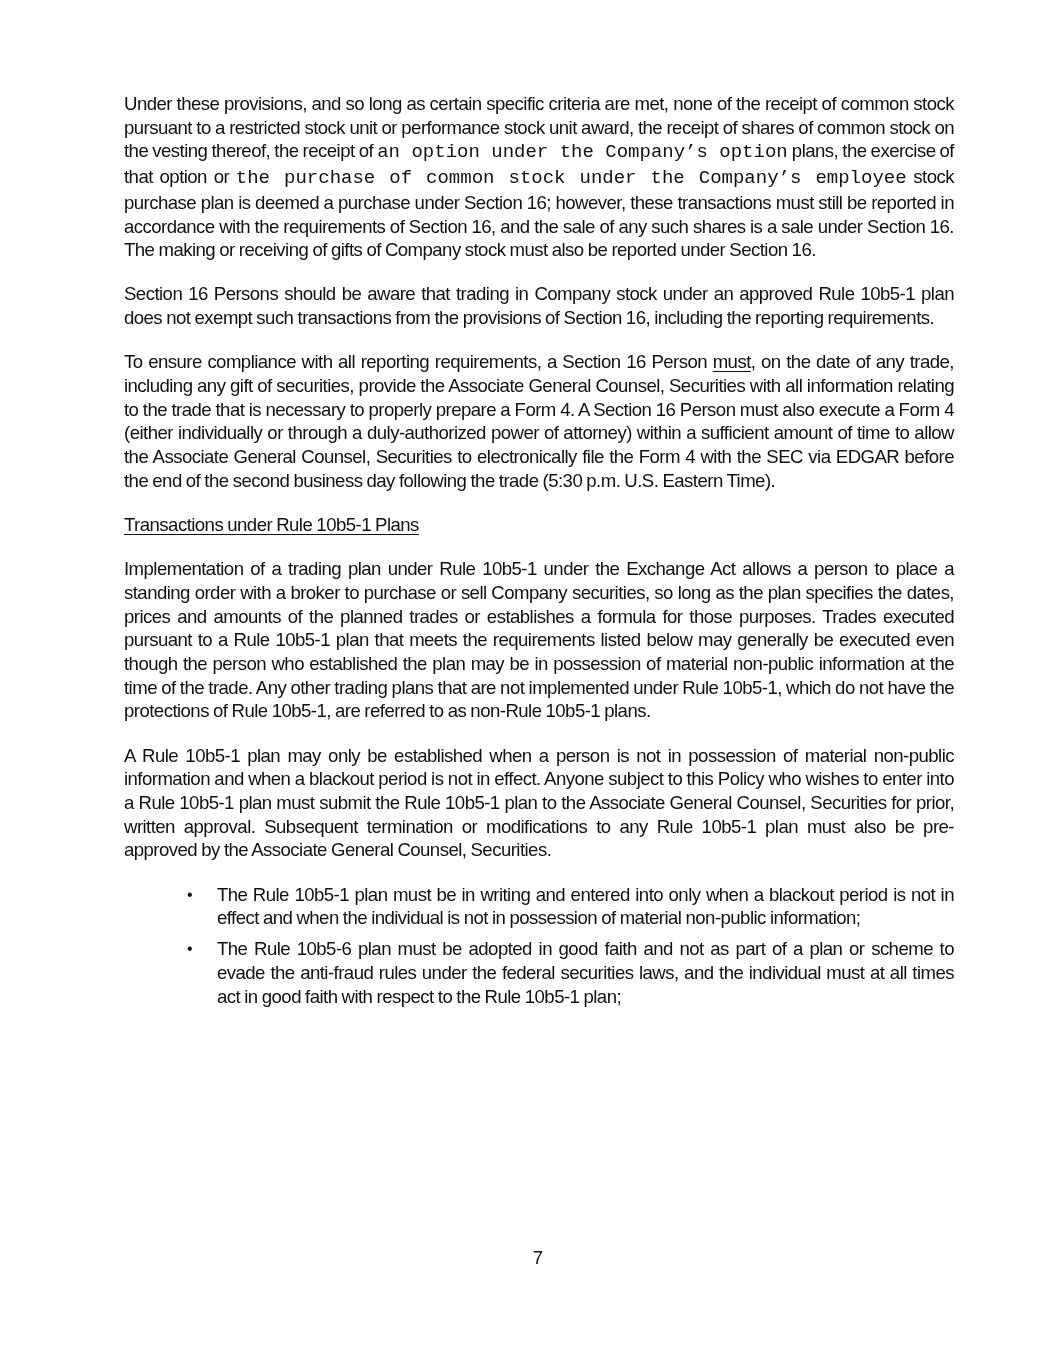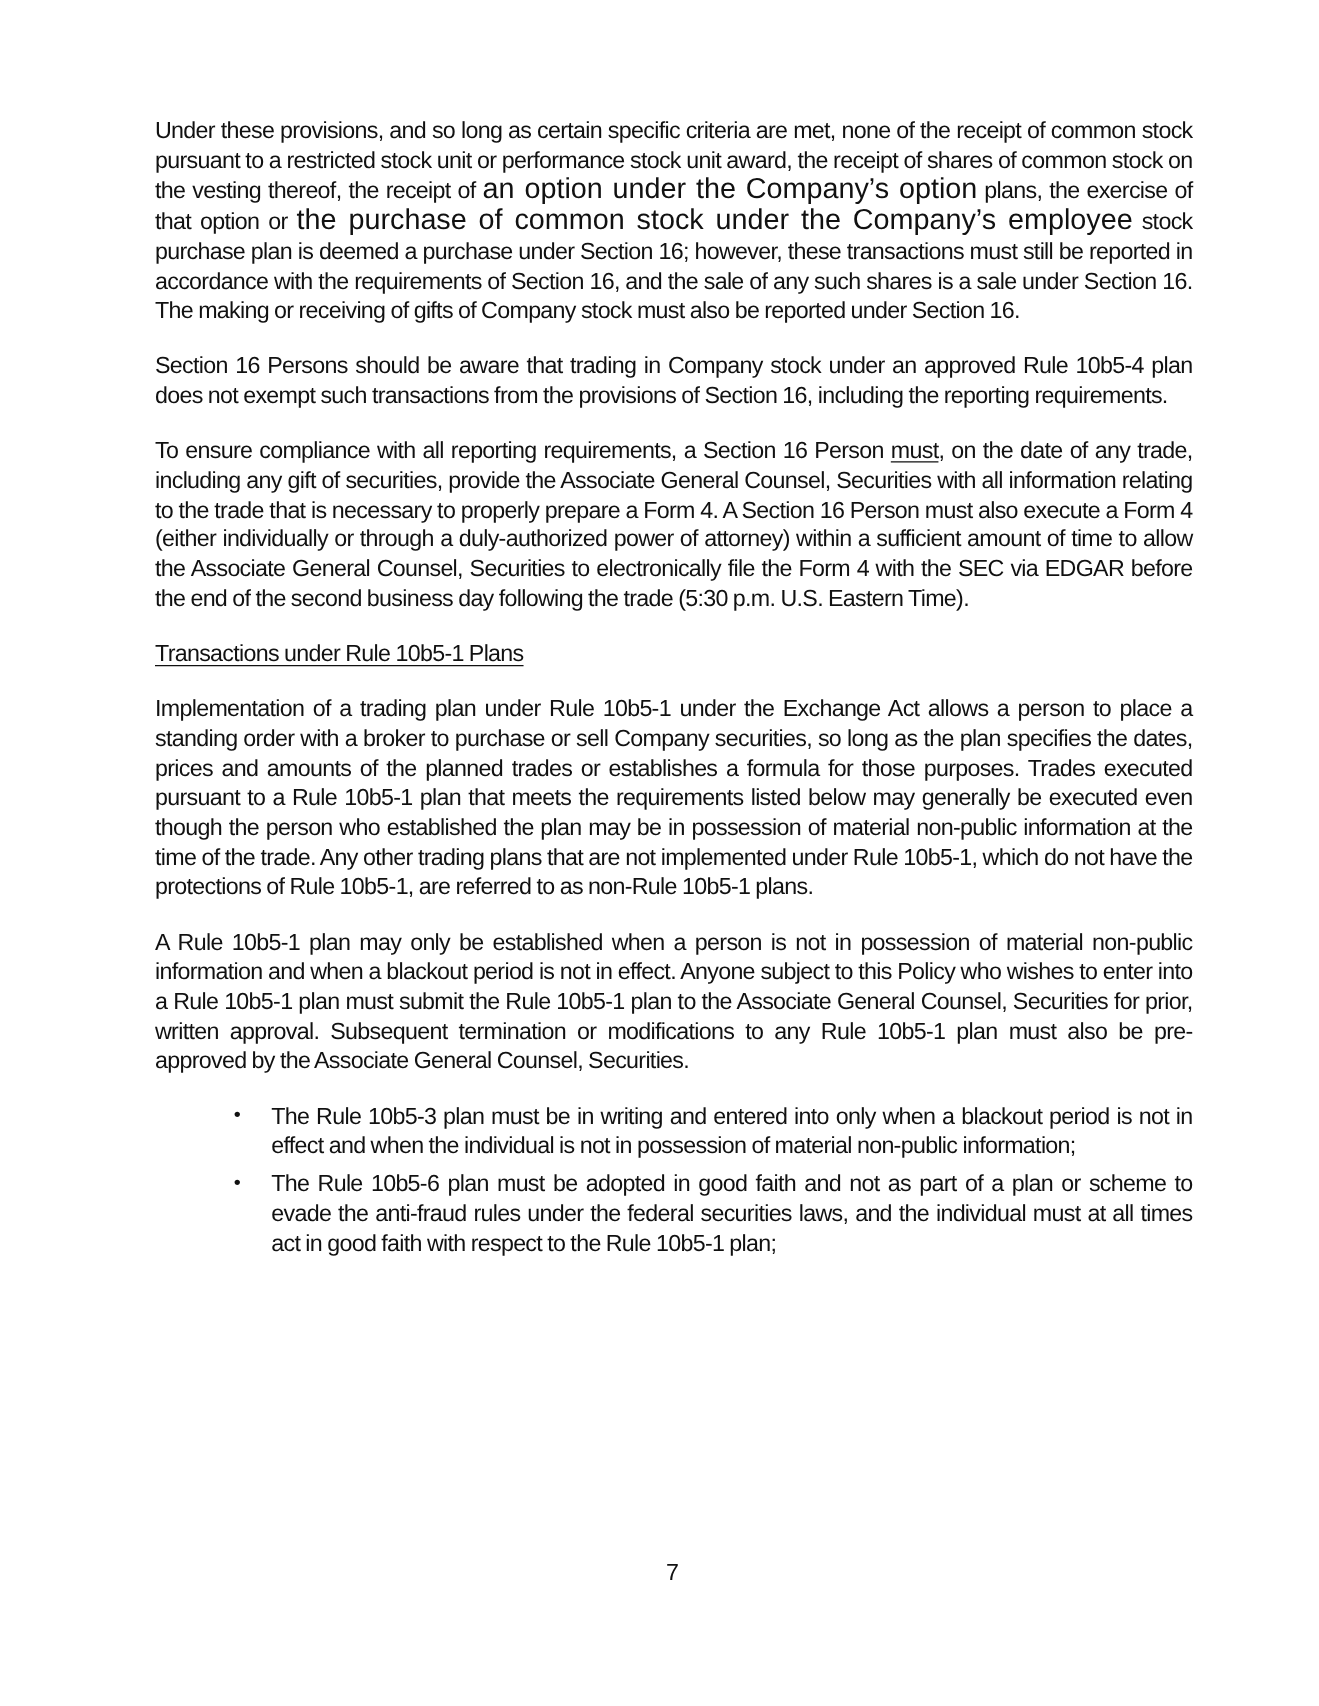--- a/index.html
+++ b/index.html
@@ -4,47 +4,47 @@
 <style>
   html, body { margin: 0; padding: 0; background: #ffffff; }
   body { width: 1055px; height: 1365px; position: relative; overflow: hidden; }
   .page {
     position: absolute; left: 124px; top: 92px; width: 830px;
     font-family: "Liberation Sans", sans-serif;
     font-size: 18.6px; line-height: 23.7px; color: #111111;
     letter-spacing: -0.55px; word-spacing: -0.5px;
   }
   .p { margin: 0 0 20.5px 0; text-align: justify; }
-  .serif { font-family: Liberation Sans, sans-serif; font-size: 23px; letter-spacing: 0; word-spacing: 0; }
+  .serif { font-family: Liberation Mono, monospace; font-size: 19px; letter-spacing: 0; word-spacing: 0; }
   .u { text-decoration: underline; text-underline-offset: 3px; }
   .heading { margin: 0 0 20.5px 0; }
   ul.bullets { list-style: none; margin: 0; padding: 0 0 0 93px; }
   ul.bullets li { position: relative; text-align: justify; margin: 0 0 7px 0; }
   ul.bullets li .dot { position: absolute; left: -30px; top: 0; font-size: 16px; }
   .page-number {
     position: absolute; left: 0; width: 1076px; top: 1247px; text-align: center;
     font-family: "Liberation Sans", sans-serif; font-size: 18.6px; color: #111;
   }
 </style>
 </head>
 <body>
 
 <div class="page">
   <p class="p"><span>Under these provisions, and so long as certain specific criteria are met, none of the receipt of common stock pursuant to a restricted stock unit or performance stock unit award, the receipt of shares of common stock on the vesting thereof, the receipt of </span><span class="serif">an option under the Company’s option</span><span> plans, the exercise of that option or </span><span class="serif">the purchase of common stock under the Company’s employee</span><span> stock purchase plan is deemed a purchase under Section 16; however, these transactions must still be reported in accordance with the requirements of Section 16, and the sale of any such shares is a sale under Section 16.  The making or receiving of gifts of Company stock must also be reported under Section 16.</span></p>
 
-  <p class="p">Section 16 Persons should be aware that trading in Company stock under an approved Rule 10b5-4 plan does not exempt such transactions from the provisions of Section 16, including the reporting requirements.</p>
+  <p class="p">Section 16 Persons should be aware that trading in Company stock under an approved Rule 10b5-1 plan does not exempt such transactions from the provisions of Section 16, including the reporting requirements.</p>
 
   <p class="p"><span>To ensure compliance with all reporting requirements, a Section 16 Person </span><span class="u">must</span><span>, on the date of any trade, including any gift of securities, provide the Associate General Counsel, Securities with all information relating to the trade that is necessary to properly prepare a Form 4. A Section 16 Person must also execute a Form 4 (either individually or through a duly-authorized power of attorney) within a sufficient amount of time to allow the Associate General Counsel, Securities to electronically file the Form 4 with the SEC via EDGAR before the end of the second business day following the trade (5:30 p.m. U.S. Eastern Time).</span></p>
 
   <p class="heading"><span class="u">Transactions under Rule 10b5-1 Plans</span></p>
 
   <p class="p">Implementation of a trading plan under Rule 10b5-1 under the Exchange Act allows a person to place a standing order with a broker to purchase or sell Company securities, so long as the plan specifies the dates, prices and amounts of the planned trades or establishes a formula for those purposes.  Trades executed pursuant to a Rule 10b5-1 plan that meets the requirements listed below may generally be executed even though the person who established the plan may be in possession of material non-public information at the time of the trade.  Any other trading plans that are not implemented under Rule 10b5-1, which do not have the protections of Rule 10b5-1, are referred to as non-Rule 10b5-1 plans.</p>
 
   <p class="p">A Rule 10b5-1 plan may only be established when a person is not in possession of material non-public information and when a blackout period is not in effect.  Anyone subject to this Policy who wishes to enter into a Rule 10b5-1 plan must submit the Rule 10b5-1 plan to the Associate General Counsel, Securities for prior, written approval.  Subsequent termination or modifications to any Rule 10b5-1 plan must also be pre-approved by the Associate General Counsel, Securities.</p>
 
 
   <ul class="bullets">
-    <li><span class="dot">•</span><span>The Rule 10b5-3 plan must be in writing and entered into only when a blackout period is not in effect and when the individual is not in possession of material non-public information;</span></li>
+    <li><span class="dot">•</span><span>The Rule 10b5-1 plan must be in writing and entered into only when a blackout period is not in effect and when the individual is not in possession of material non-public information;</span></li>
     <li><span class="dot">•</span><span>The Rule 10b5-6 plan must be adopted in good faith and not as part of a plan or scheme to evade the anti-fraud rules under the federal securities laws, and the individual must at all times act in good faith with respect to the Rule 10b5-1 plan;</span></li>
   </ul>
 </div>
 
 <div class="page-number">7</div>
 
 </body></html>

